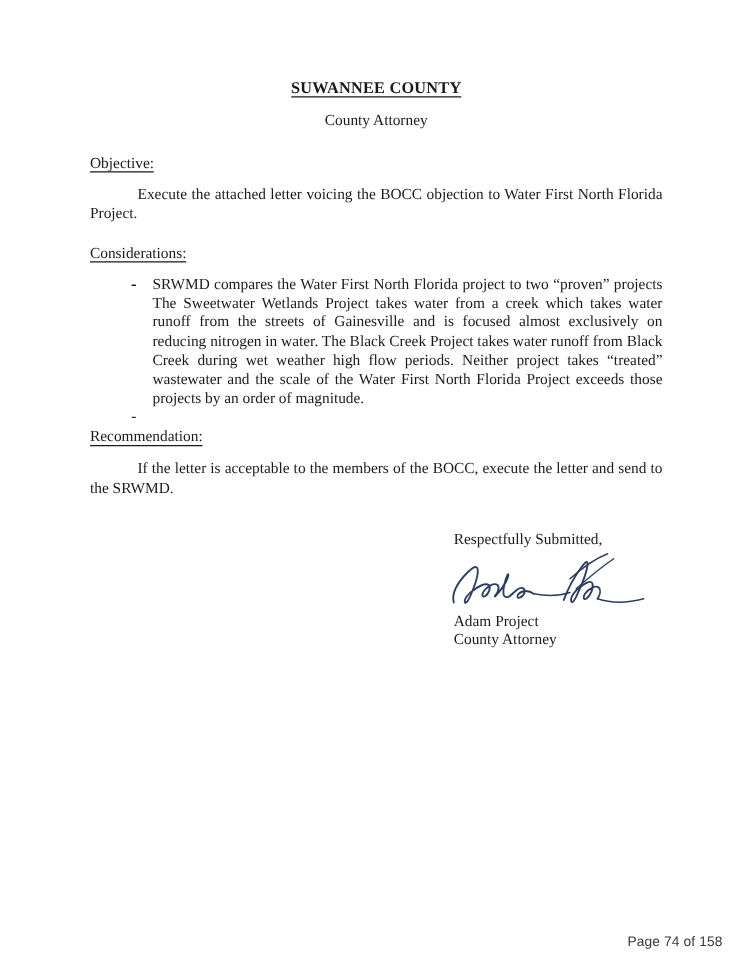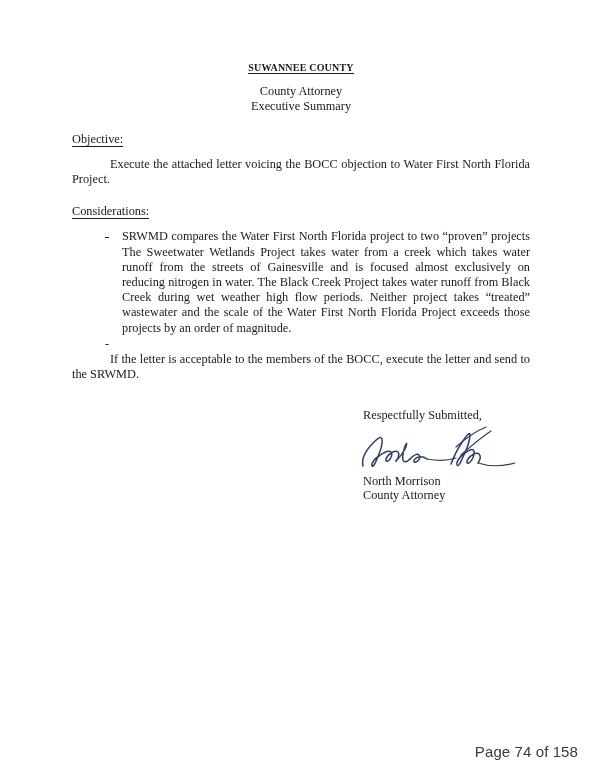--- a/index.html
+++ b/index.html
@@ -26,21 +26,21 @@
     position: absolute;
     left: 72px;
     top: 62px;
     width: 458px;
   }
 
   
   .doc-title {
     text-align: center;
     font-weight: bold;
-    font-size: 10px;
+    font-size: 13px;
     letter-spacing: 0.2px;
     margin: 0 0 11px 0;
   }
   .doc-title span {
     border-bottom: 1.3px solid #1a1a1a;
     padding-bottom: 0px;
   }
   .subtitle-block {
     text-align: center;
     font-size: 12.3px;
@@ -112,37 +112,36 @@
     font-size: 12.3px;
     line-height: 14.2px;
   }
 
   
   .page-footer {
     position: absolute;
     right: 22px;
     bottom: 16px;
     font-family: "Liberation Sans", "DejaVu Sans", sans-serif;
-    font-size: 15px;
+    font-size: 11px;
     color: #3a3a3a;
     letter-spacing: 0.1px;
   }
 </style>
 </head>
 <body>
 
 <div class="page">
 
   <div class="content">
 
     <h1 class="doc-title"><span>SUWANNEE COUNTY</span></h1>
 
     <div class="subtitle-block">
       <div>County Attorney</div>
-      <div>Executive Summary</div>
     </div>
 
     <div class="section-heading"><span>Objective:</span></div>
     <p class="para">Execute the attached letter voicing the BOCC objection to Water First North Florida Project.</p>
 
     <div class="section-heading"><span>Considerations:</span></div>
     <ul class="bullet-list">
       <li class="bullet-item">
         <span class="bullet-dash">-</span>
       </li>
@@ -151,41 +150,42 @@
       </li>
       <li class="bullet-item">
         <span class="bullet-dash">-</span>
         <span>SRWMD compares the Water First North Florida project to two “proven” projects The Sweetwater Wetlands Project takes water from a creek which takes water runoff from the streets of Gainesville and is focused almost exclusively on reducing nitrogen in water.  The Black Creek Project takes water runoff from Black Creek during wet weather high flow periods.  Neither project takes “treated” wastewater and the scale of the Water First North Florida Project exceeds those projects by an order of magnitude.</span>
       </li>
       <li class="bullet-item">
         <span class="bullet-dash">-</span>
       </li>
     </ul>
 
+    <div class="section-heading"><span>Recommendation:</span></div>
     <p class="para">If the letter is acceptable to the members of the BOCC, execute the letter and send to the SRWMD.</p>
 
     <div class="signature-block">
       <div class="sig-closing">Respectfully Submitted,</div>
 
       <svg class="sig-image" viewBox="0 0 165 48" aria-hidden="true">
         <g fill="none" stroke="#2d3e63" stroke-linecap="round" stroke-linejoin="round">
           <path d="M8 41 C6 33, 12 24, 19 17 C23 13, 26 11, 27 14 C28 18, 25 27, 22 34 C20 39, 18 42, 17 41 C16 39, 19 34, 24 31" stroke-width="1.5"></path>
           <path d="M24 31 C28 28, 33 25, 36 27 C38 29, 36 34, 33 36 C31 37, 30 35, 32 32 C35 28, 40 25, 43 27 C45 29, 43 34, 41 36" stroke-width="1.5"></path>
           <path d="M41 36 C44 33, 48 28, 50 24 C52 20, 52 17, 51 19 C49 23, 47 31, 48 35 C49 38, 52 37, 55 34" stroke-width="1.5"></path>
           <path d="M55 34 C58 31, 62 28, 64 30 C66 32, 64 36, 61 37 C59 38, 58 36, 60 34 C63 31, 68 31, 72 34" stroke-width="1.5"></path>
           <path d="M72 34 C82 36, 92 36, 101 33" stroke-width="1.2"></path>
           <path d="M96 39 C99 31, 104 21, 110 13 C113 9, 115 7, 115 10 C115 15, 111 26, 107 34 C105 39, 103 42, 102 40 C101 37, 105 31, 110 28" stroke-width="1.5"></path>
           <path d="M110 28 C114 25, 118 23, 119 26 C120 30, 117 36, 114 38 C112 39, 111 37, 113 34 C116 30, 121 27, 124 29 C126 31, 125 35, 123 38" stroke-width="1.5"></path>
           <path d="M101 22 C110 14, 121 6, 131 2" stroke-width="1.2"></path>
           <path d="M106 30 C116 21, 127 12, 136 6" stroke-width="1.2"></path>
           <path d="M123 38 C132 41, 145 42, 160 38" stroke-width="1.2"></path>
         </g>
       </svg>
 
-      <div class="sig-name">North Morrison</div>
+      <div class="sig-name">Adam Project</div>
       <div class="sig-title">County Attorney</div>
     </div>
 
   </div>
 
   <div class="page-footer">Page 74 of 158</div>
 
 </div>
 
 </body></html>

